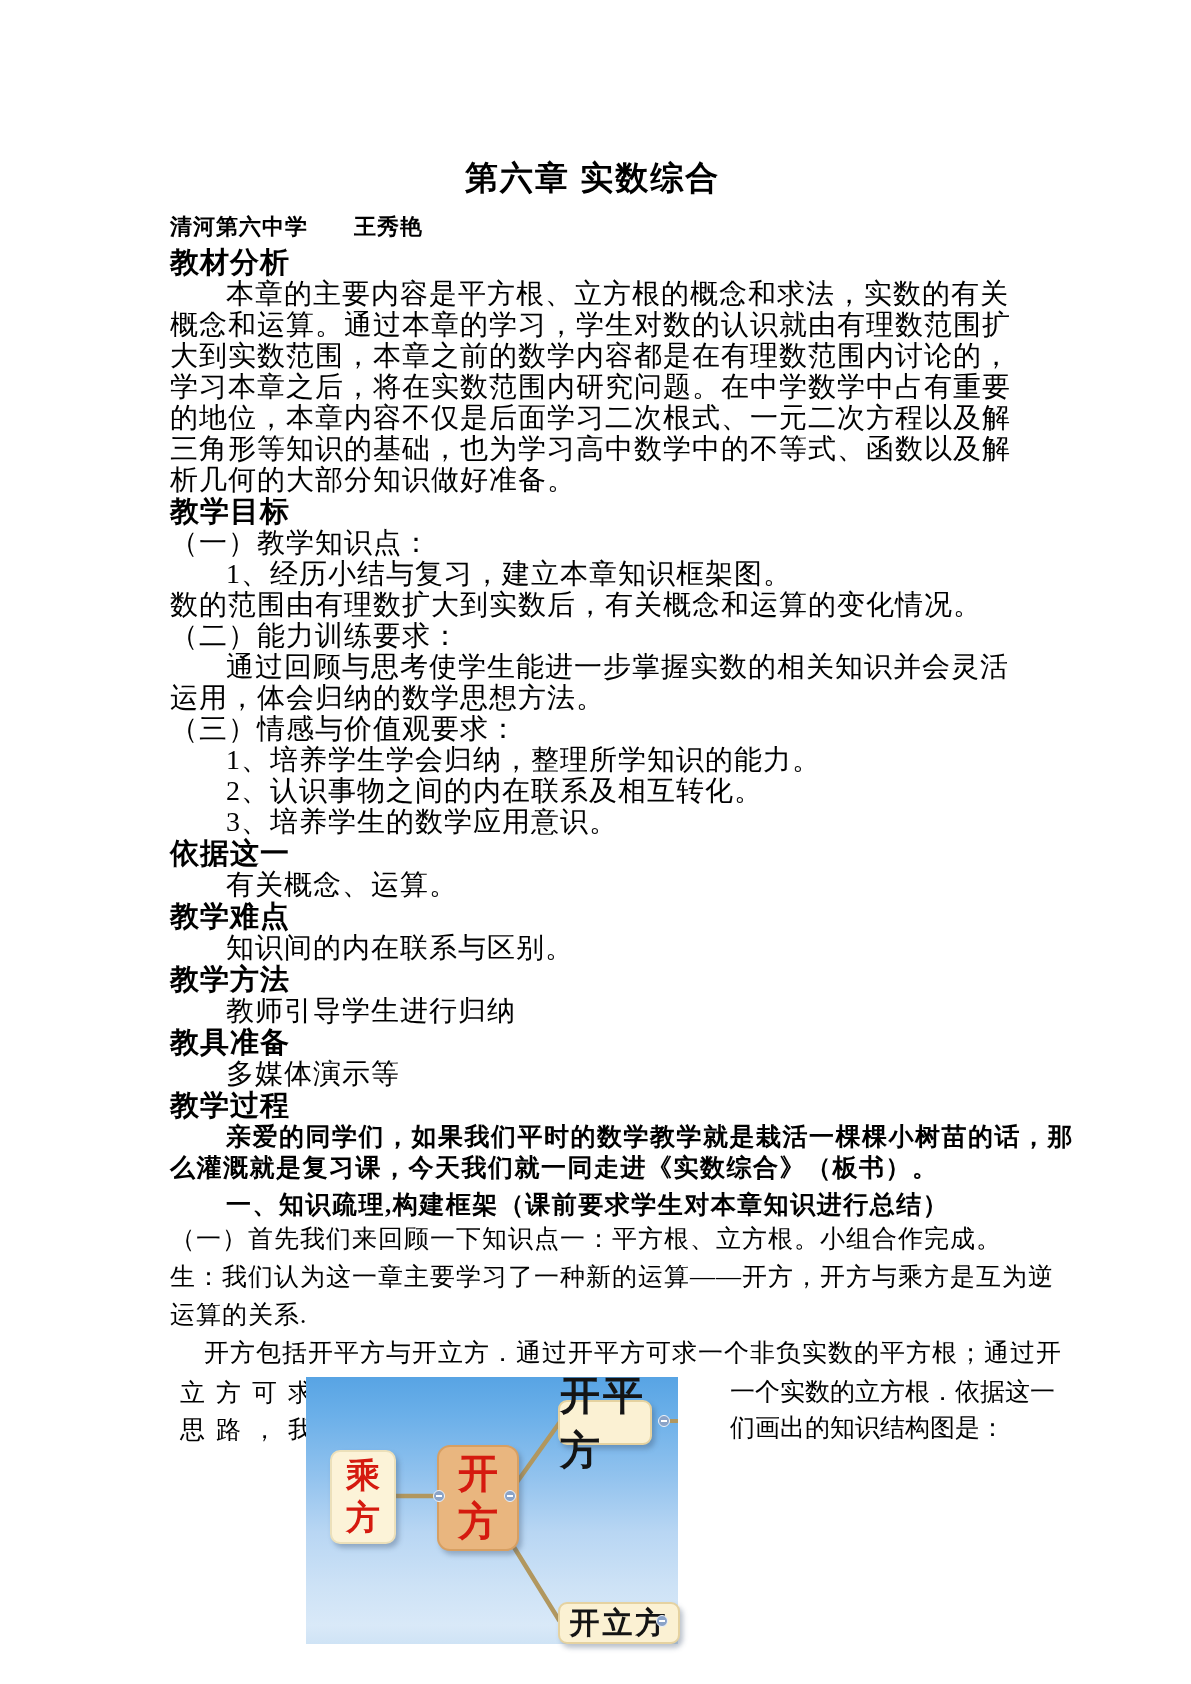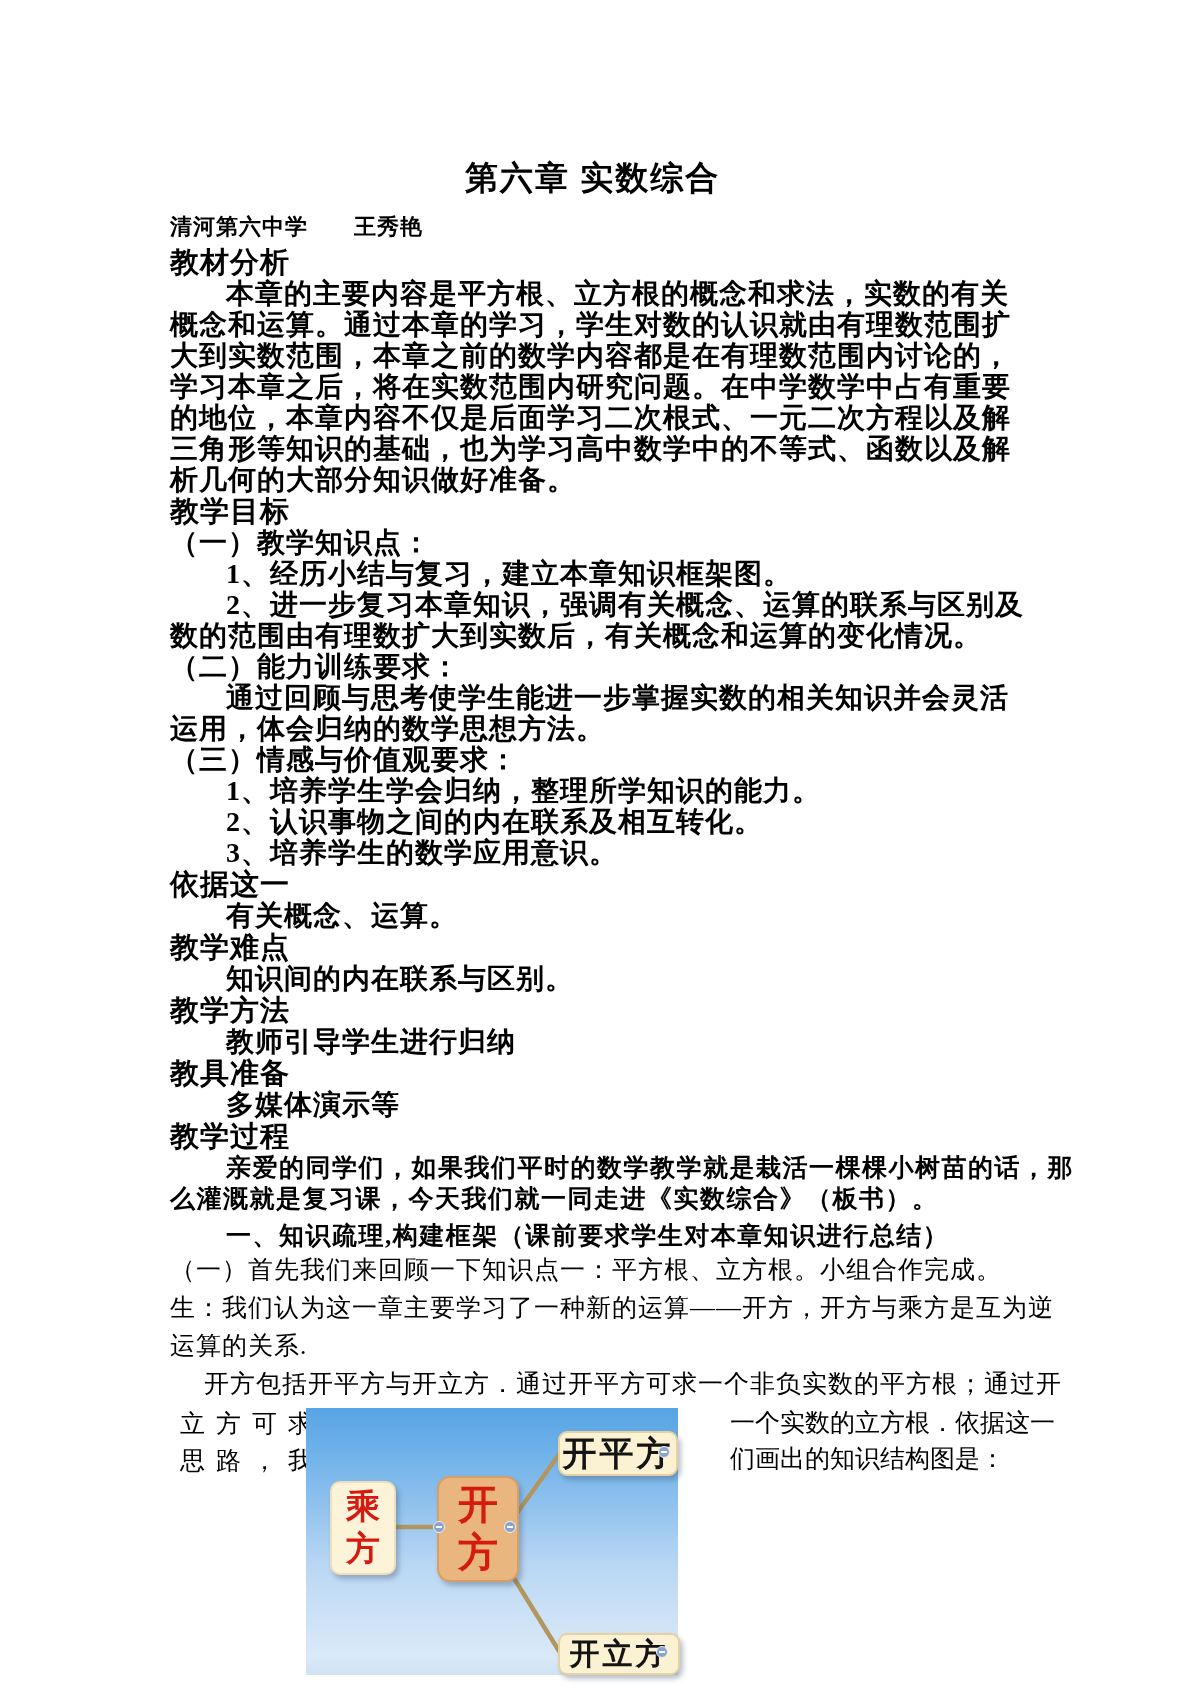--- a/index.html
+++ b/index.html
@@ -37,21 +37,21 @@
     white-space:nowrap;
   }
   .ln{white-space:nowrap;}
   .h{
     font-family:"Liberation Sans","DejaVu Sans",sans-serif;
     font-weight:bold;
     font-size:29px;
     line-height:32px;
     letter-spacing:1px;
   }
-  .b{font-size:28px;line-height:31px;letter-spacing:1px;font-weight:bold;}
+  .b{font-size:28px;line-height:31px;letter-spacing:1px;}
   .bb{font-size:25px;line-height:31px;font-weight:bold;letter-spacing:1.5px;}
   .b2{font-size:25px;line-height:38px;letter-spacing:1px;}
   .i1{padding-left:34px;}
   .i2{padding-left:56px;}
   .gap{margin-top:6px;}
 
   
   .wrap-row{
     display:flex;
     align-items:flex-start;
@@ -97,23 +97,23 @@
     font-size:34px;
   }
   .node-multiply div{line-height:42px;}
   .node-root{
     left:131px;top:68px;width:82px;height:106px;
     border:2px solid #d79f62;border-radius:13px;
     font-size:40px;
   }
   .node-root div{line-height:48px;}
   .node-square-root{
-    left:252px;top:23px;width:120px;height:45px;
+    left:252px;top:23px;width:94px;height:45px;
     border:2px solid #e5d2a0;border-radius:9px;
-    font-size:34px;letter-spacing:3px;
+    font-size:40px;letter-spacing:3px;
   }
   .node-cube-root{
     left:252px;top:225px;width:122px;height:42px;
     border:2px solid #e5d2a0;border-radius:9px;
     font-size:30px;letter-spacing:3px;
   }
   .badge{
     position:absolute;
     width:12px;height:12px;
     border-radius:50%;
@@ -148,21 +148,20 @@
         <div class="ln b i2">本章的主要内容是平方根、立方根的概念和求法，实数的有关</div>
         <div class="ln b">概念和运算。通过本章的学习，学生对数的认识就由有理数范围扩</div>
         <div class="ln b">大到实数范围，本章之前的数学内容都是在有理数范围内讨论的，</div>
         <div class="ln b">学习本章之后，将在实数范围内研究问题。在中学数学中占有重要</div>
         <div class="ln b">的地位，本章内容不仅是后面学习二次根式、一元二次方程以及解</div>
         <div class="ln b">三角形等知识的基础，也为学习高中数学中的不等式、函数以及解</div>
         <div class="ln b">析几何的大部分知识做好准备。</div>
         <div class="ln h">教学目标</div>
         <div class="ln b">（一）教学知识点：</div>
         <div class="ln b i2">1、经历小结与复习，建立本章知识框架图。</div>
-        <div class="ln b i2">2、进一步复习本章知识，强调有关概念、运算的联系与区别及</div>
         <div class="ln b">数的范围由有理数扩大到实数后，有关概念和运算的变化情况。</div>
         <div class="ln b">（二）能力训练要求：</div>
         <div class="ln b i2">通过回顾与思考使学生能进一步掌握实数的相关知识并会灵活</div>
         <div class="ln b">运用，体会归纳的数学思想方法。</div>
         <div class="ln b">（三）情感与价值观要求：</div>
         <div class="ln b i2">1、培养学生学会归纳，整理所学知识的能力。</div>
         <div class="ln b i2">2、认识事物之间的内在联系及相互转化。</div>
         <div class="ln b i2">3、培养学生的数学应用意识。</div>
         <div class="ln h">依据这一</div>
         <div class="ln b i2">有关概念、运算。</div>

